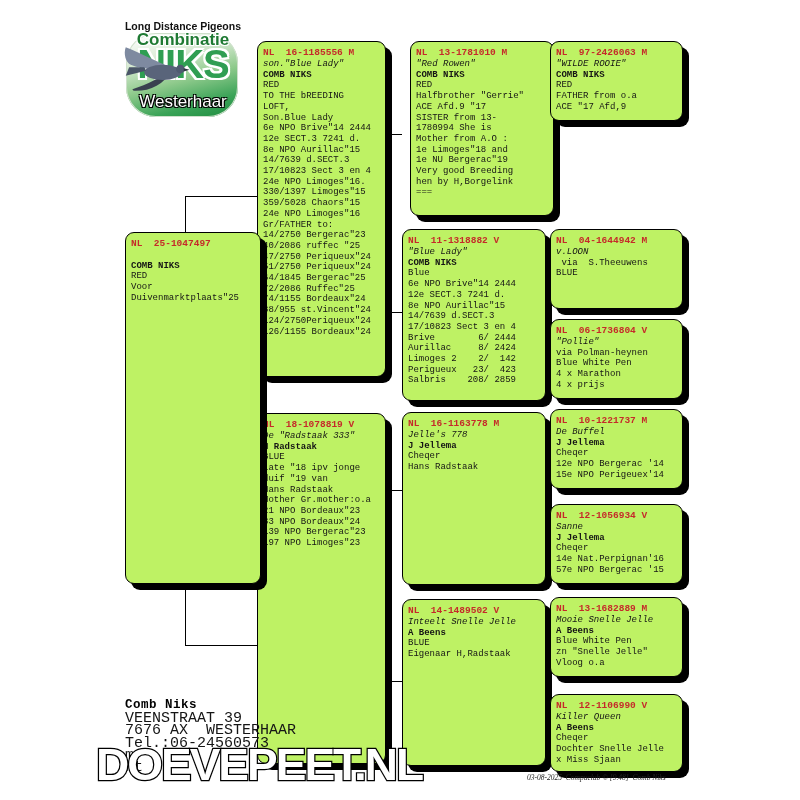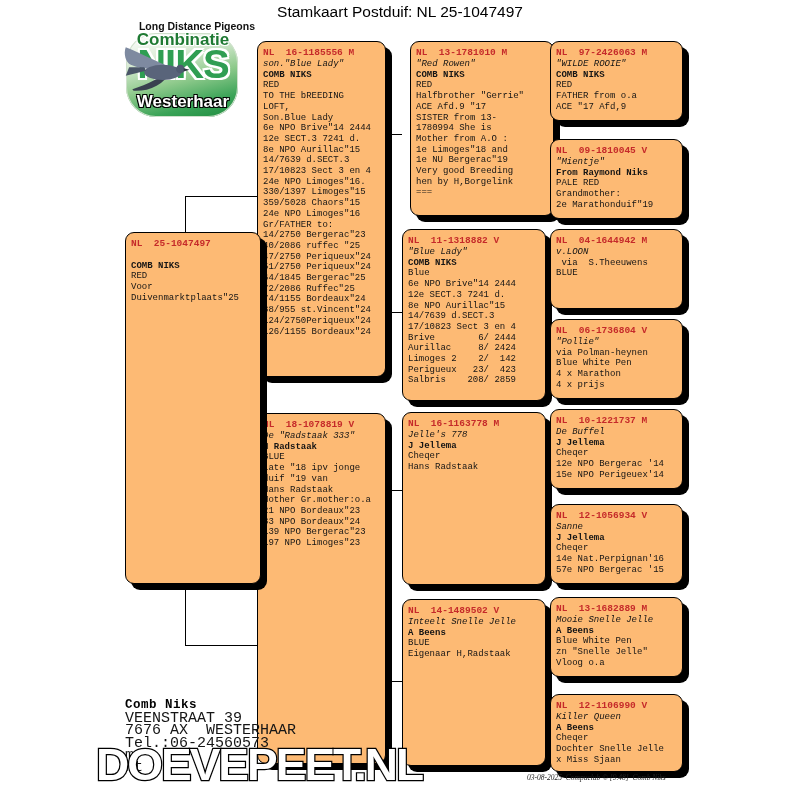--- a/index.html
+++ b/index.html
@@ -4,43 +4,43 @@
 <style>
   html,body{margin:0;padding:0;background:#fff;}
   .page{position:relative;width:800px;height:800px;background:#ffffff;overflow:hidden;
         font-family:"Liberation Mono",monospace;}
   .title{position:absolute;top:3px;left:0;width:100%;text-align:center;
          font-family:"Liberation Sans",sans-serif;font-size:15.5px;color:#000;}
   
   .hl{position:absolute;height:1px;background:#000;z-index:1;}
   .vl{position:absolute;width:1px;background:#000;z-index:1;}
   
-  .card{position:absolute;background:#fdba74;border:1px solid #000;border-radius:9px;
+  .card{position:absolute;background:#bef264;border:1px solid #000;border-radius:9px;
         box-shadow:6px 6px 0 #000;padding:4px 5px 0 5px;overflow:hidden;z-index:2;}
   .card.subject{z-index:3;}
   .ring{color:#c52a2a;font-weight:bold;font-size:9.5px;line-height:13px;white-space:pre;}
   .cl{font-size:9px;line-height:10.7px;white-space:pre;color:#151515;}
   .cl.b{font-weight:bold;}
   .cl.i{font-style:italic;}
   
   .logo{position:absolute;left:118px;top:20px;width:130px;height:98px;z-index:2;}
   .logo-top{position:absolute;top:0;left:0;width:100%;text-align:center;
-            font-family:"Liberation Sans",sans-serif;font-weight:bold;font-size:10.5px;color:#111;margin-left:14px;}
+            font-family:"Liberation Sans",sans-serif;font-weight:bold;font-size:10.5px;color:#111;}
   .logo-blob{position:absolute;left:8px;top:13px;width:112px;height:84px;border-radius:30px;
              background:linear-gradient(165deg,#ffffff 4%,#dcecd8 28%,#8fca8c 55%,#3aa357 80%,#1e8c3f 100%);
              box-shadow:0 0 0 1px #cfe0cc inset;}
   .logo-combinatie{position:absolute;top:10px;left:0;width:100%;text-align:center;z-index:5;
              font-family:"Liberation Sans",sans-serif;font-weight:bold;font-size:17px;color:#1f7a33;
              text-shadow:-1px -1px 0 #fff,1px -1px 0 #fff,-1px 1px 0 #fff,1px 1px 0 #fff;}
   .logo-niks{position:absolute;top:22px;left:0;width:100%;text-align:center;z-index:3;
              font-family:"Liberation Sans",sans-serif;font-weight:800;font-size:40px;letter-spacing:-1px;
              color:#2f9e52;
              text-shadow:-2px -2px 0 #fff,2px -2px 0 #fff,-2px 2px 0 #fff,2px 2px 0 #fff,0 2px 0 #fff,0 -2px 0 #fff,2px 0 0 #fff,-2px 0 0 #fff;}
   .logo-wester{position:absolute;top:72px;left:0;width:100%;text-align:center;z-index:5;
-             font-family:"Liberation Sans",sans-serif;font-weight:bold;font-size:17px;color:#fff;
+             font-family:"Liberation Sans",sans-serif;font-weight:normal;font-size:17px;color:#fff;
              text-shadow:-1px -1px 0 #000,1px -1px 0 #000,-1px 1px 0 #000,1px 1px 0 #000;}
   .pigeon{position:absolute;left:-4px;top:22px;width:84px;height:54px;z-index:4;}
   
   .owner{position:absolute;left:125px;top:697px;z-index:5;}
   .owner-name{font-weight:bold;font-size:12.5px;line-height:16px;letter-spacing:0.5px;color:#000;}
   .owner-line{font-size:15px;line-height:12.3px;white-space:pre;color:#151515;}
   
   .watermark{position:absolute;left:96px;top:738px;z-index:10;
              font-family:"Liberation Sans",sans-serif;font-weight:800;font-size:46px;letter-spacing:-2px;
              color:#ffffff;-webkit-text-stroke:2.5px #000;paint-order:stroke fill;
@@ -48,21 +48,20 @@
   
   .footer{position:absolute;left:527px;top:773px;width:170px;z-index:5;
           font-family:"Liberation Serif",serif;font-style:italic;font-size:7.5px;color:#222;
           white-space:pre;}
 </style>
 </head>
 <body>
 
 <div class="page">
 
-  <div class="title">Stamkaart Postduif: NL  25-1047497</div>
 
   <div class="logo">
     <div class="logo-top">Long Distance Pigeons</div>
     <div class="logo-blob"></div>
     <svg class="pigeon" viewBox="0 0 100 64">
       <path d="M14,6 C34,14 52,24 68,30 C52,33 34,33 20,27 C14,24 11,14 14,6 Z" fill="#7e8aa0"></path>
       <path d="M22,56 C40,50 56,42 68,34 C60,50 44,58 26,58 C23,58 22,57 22,56 Z" fill="#39414f"></path>
       <ellipse cx="58" cy="36" rx="22" ry="9" fill="#59647a"></ellipse>
       <path d="M38,34 L14,40 L18,30 L36,30 Z" fill="#4a5568"></path>
       <circle cx="79" cy="32" r="5.2" fill="#4f5a70"></circle>
@@ -200,28 +199,20 @@
       <div class="cl">Eigenaar H,Radstaak</div>
     </div>
   <div class="card" style="left:550px;top:41px;width:121px;height:74px">
       <div class="ring">NL  97-2426063 M</div>
       <div class="cl i">"WILDE ROOIE"</div>
       <div class="cl b">COMB NIKS</div>
       <div class="cl">RED</div>
       <div class="cl">FATHER from o.a</div>
       <div class="cl">ACE "17 Afd,9</div>
     </div>
-  <div class="card" style="left:550px;top:139px;width:121px;height:74px">
-      <div class="ring">NL  09-1810045 V</div>
-      <div class="cl i">"Mientje"</div>
-      <div class="cl b">From Raymond Niks</div>
-      <div class="cl">PALE RED</div>
-      <div class="cl">Grandmother:</div>
-      <div class="cl">2e Marathonduif"19</div>
-    </div>
   <div class="card" style="left:550px;top:229px;width:121px;height:74px">
       <div class="ring">NL  04-1644942 M</div>
       <div class="cl i">v.LOON</div>
       <div class="cl"> via  S.Theeuwens</div>
       <div class="cl">BLUE</div>
     </div>
   <div class="card" style="left:550px;top:319px;width:121px;height:74px">
       <div class="ring">NL  06-1736804 V</div>
       <div class="cl i">"Pollie"</div>
       <div class="cl">via Polman-heynen</div>

